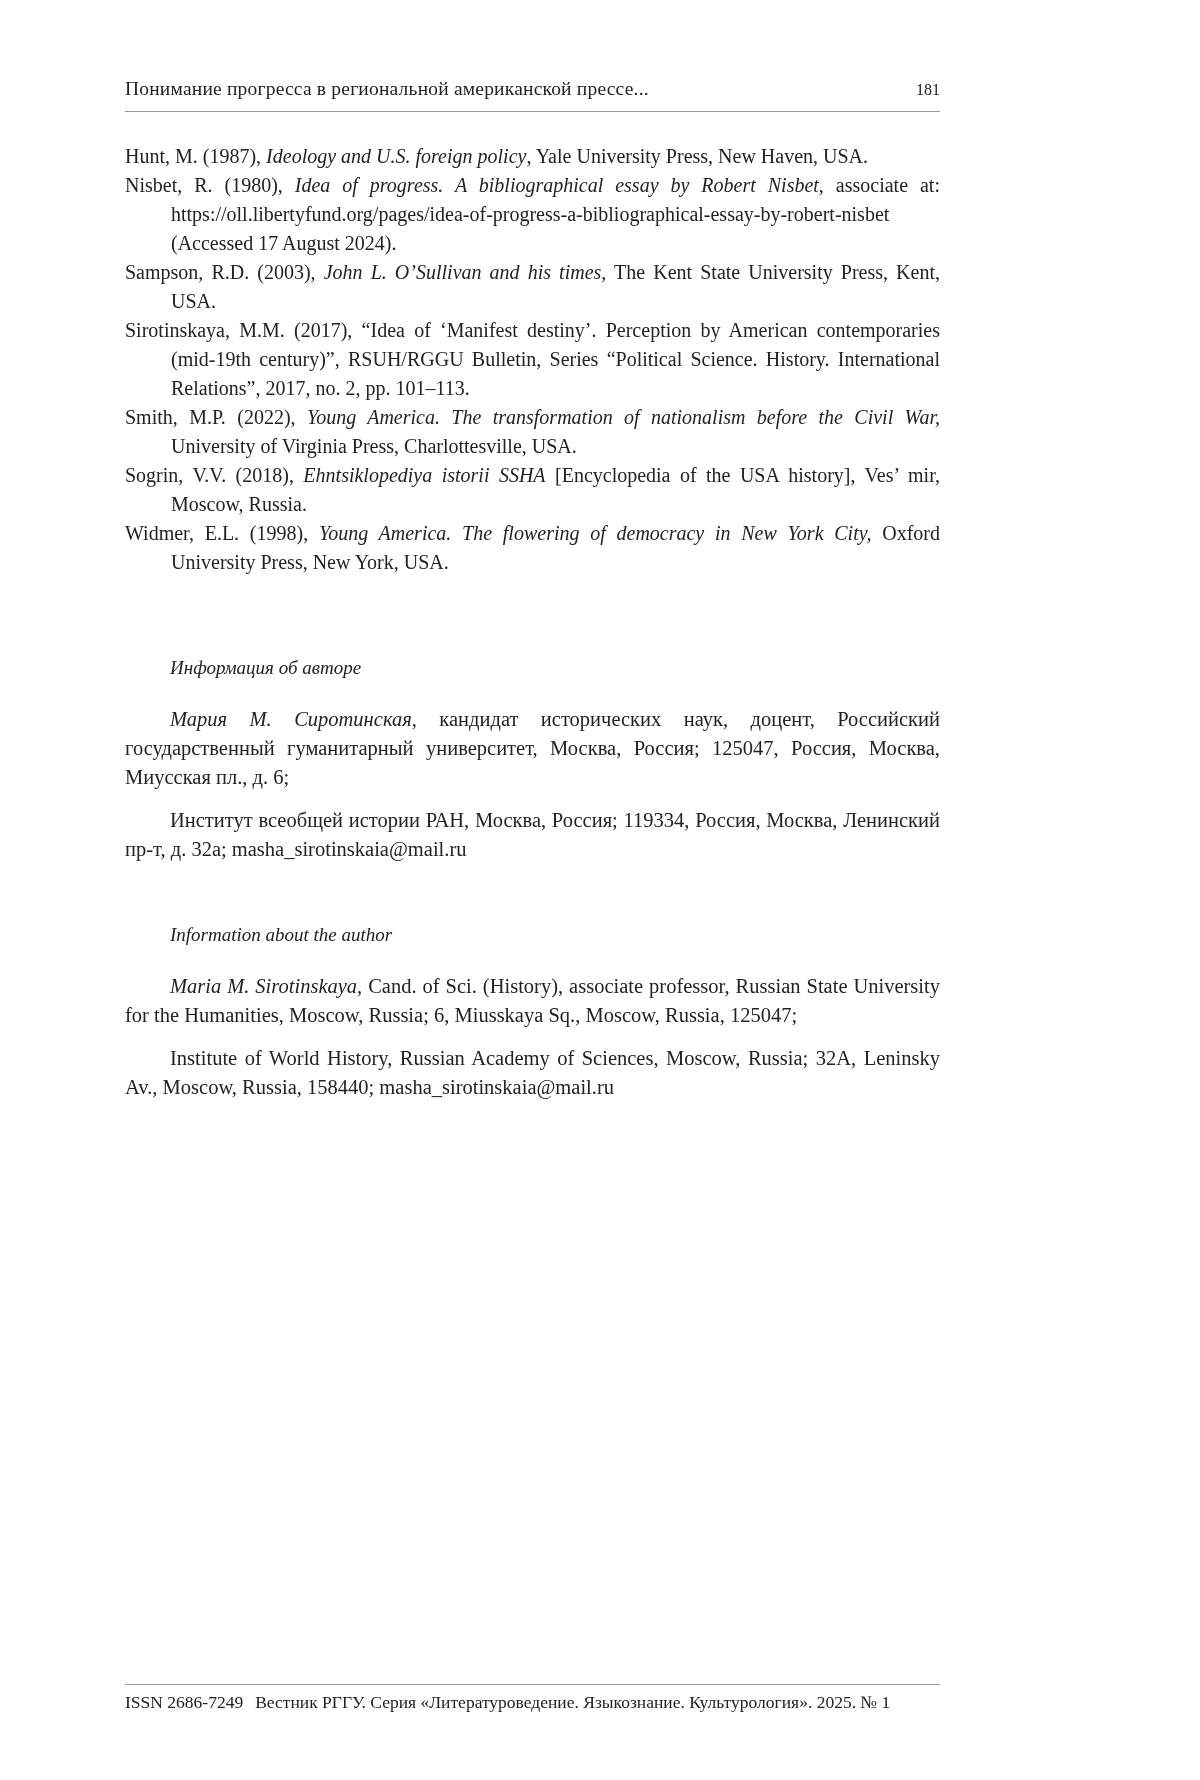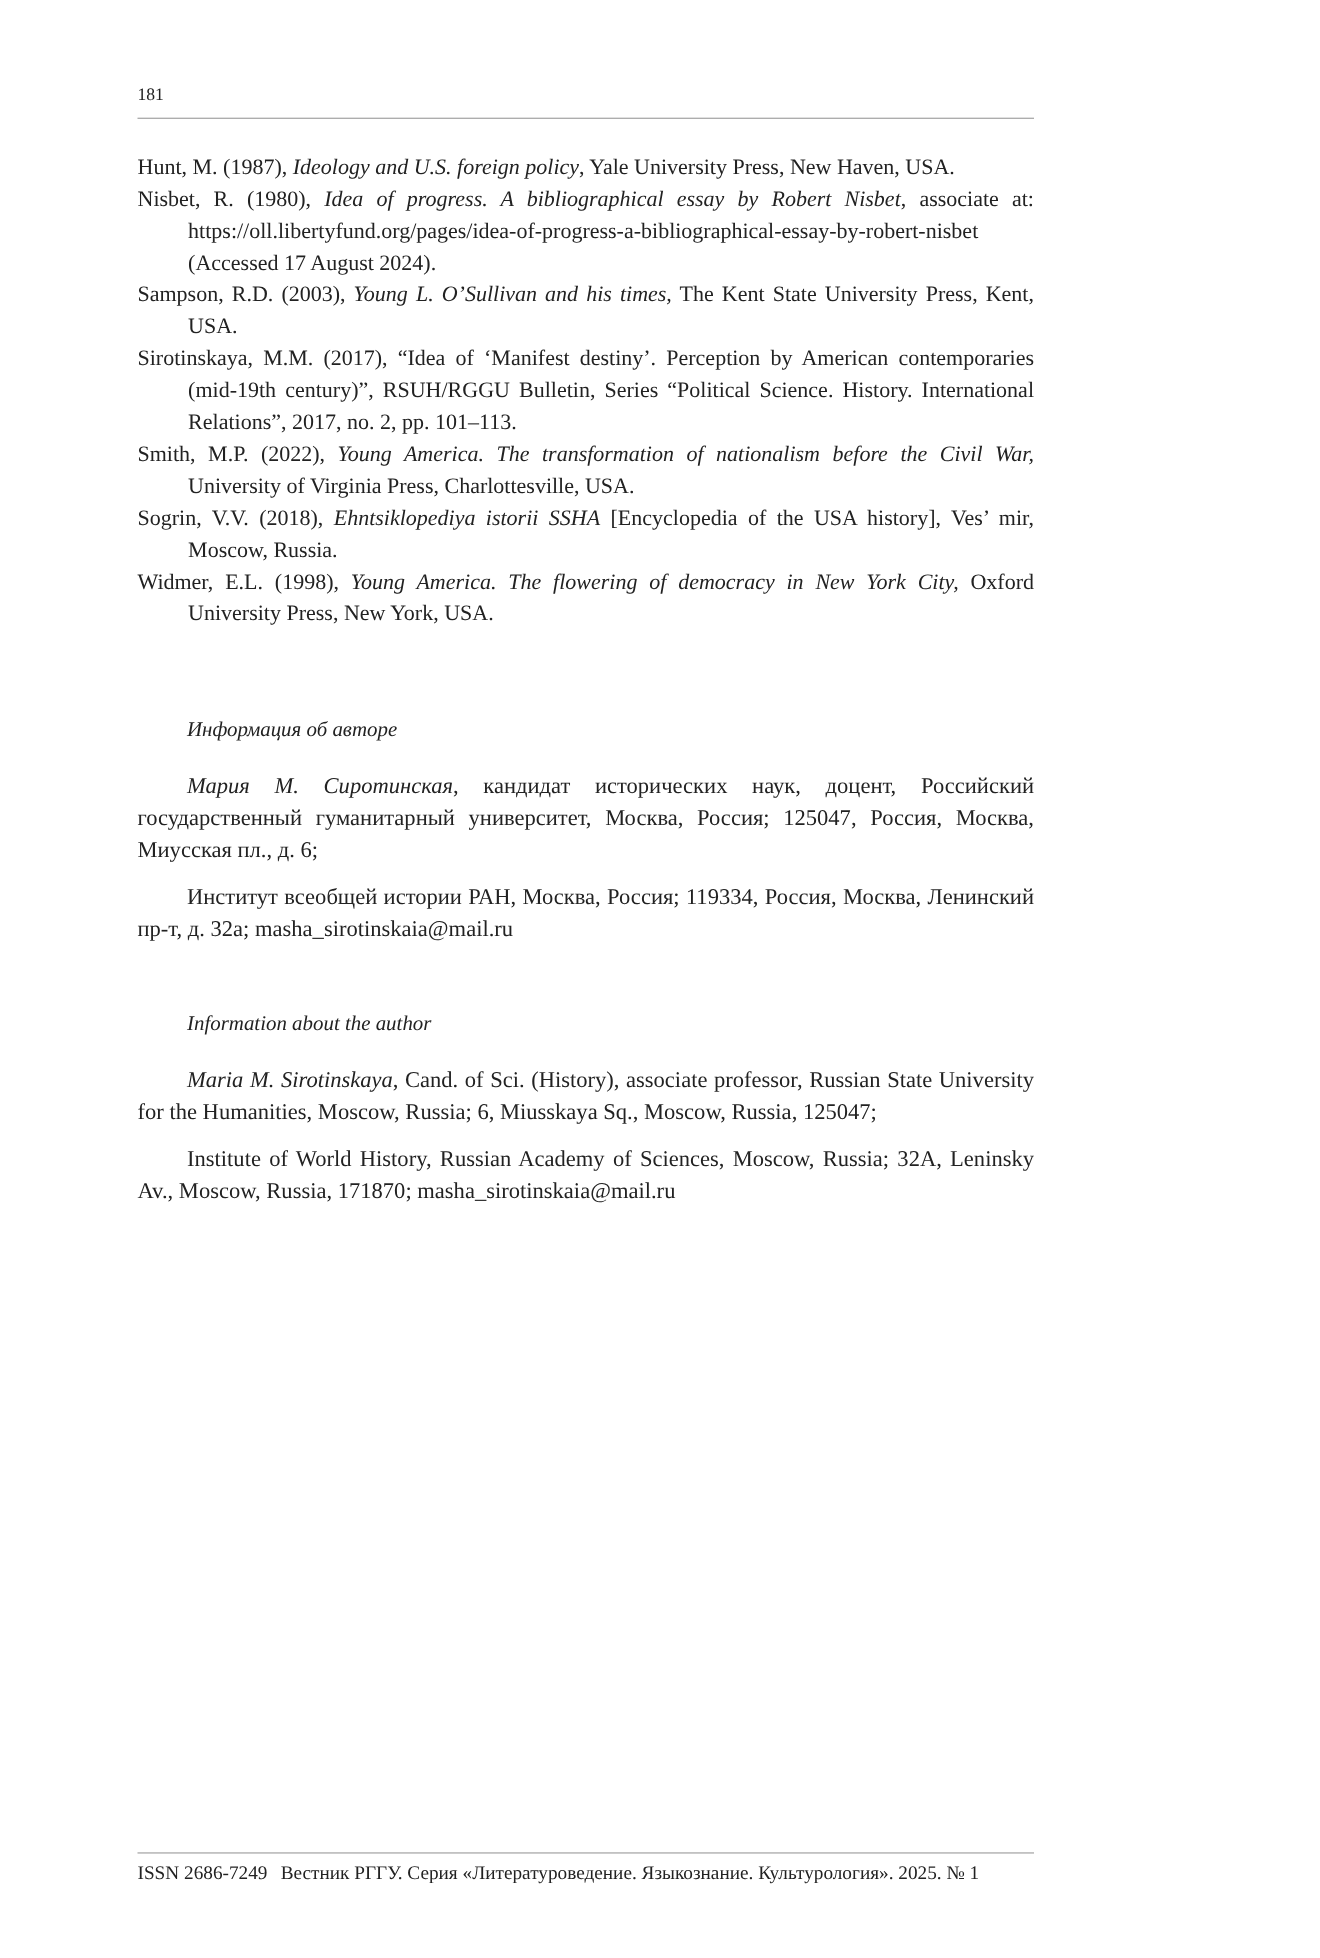--- a/index.html
+++ b/index.html
@@ -100,46 +100,47 @@
   .footer-issn {
     margin-right: 12px;
   }
 </style>
 </head>
 <body>
 
 <div class="page">
 
   <div class="page-header">
+    <span class="running-title">Понимание прогресса в региональной американской прессе...</span>
     <span class="page-number">181</span>
   </div>
   <div class="rule header-rule"></div>
 
   <div class="references">
       <p class="ref"><span>Hunt, M. (1987), </span><span class="it">Ideology and U.S. foreign policy</span><span>, Yale University Press, New Haven, USA.</span></p>
       <p class="ref"><span>Nisbet, R. (1980), </span><span class="it">Idea of progress. A bibliographical essay by Robert Nisbet</span><span>, associate at: </span><span>https://oll.libertyfund.org/pages/idea-of-progress-a-bibliographical-essay-by-robert-nisbet</span><span> (Accessed 17 August 2024).</span></p>
-      <p class="ref"><span>Sampson, R.D. (2003), </span><span class="it">Young L. O’Sullivan and his times,</span><span> The Kent State University Press, Kent, USA.</span></p>
+      <p class="ref"><span>Sampson, R.D. (2003), </span><span class="it">John L. O’Sullivan and his times,</span><span> The Kent State University Press, Kent, USA.</span></p>
       <p class="ref"><span>Sirotinskaya, M.M. (2017), “Idea of ‘Manifest destiny’. Perception by American contemporaries (mid-19th century)”, RSUH/RGGU Bulletin, Series “Political Science. History. International Relations”, 2017, no. 2, pp. 101–113.</span></p>
       <p class="ref"><span>Smith, M.P. (2022), </span><span class="it">Young America. The transformation of nationalism before the Civil War,</span><span> University of Virginia Press, Charlottesville, USA.</span></p>
       <p class="ref"><span>Sogrin, V.V. (2018), </span><span class="it">Ehntsiklopediya istorii SSHA</span><span> [Encyclopedia of the USA history], Ves’ mir, Moscow, Russia.</span></p>
       <p class="ref"><span>Widmer, E.L. (1998), </span><span class="it">Young America. The flowering of democracy in New York City,</span><span> Oxford University Press, New York, USA.</span></p>
     </div>
 
   <h2 class="section-heading heading-ru">Информация об авторе</h2>
 
   <div class="para-group">
       <p class="body-para"><span class="it">Мария М. Сиротинская</span><span>, кандидат исторических наук, доцент, Российский государственный гуманитарный университет, Москва, Россия; 125047, Россия, Москва, Миусская пл., д. 6;</span></p>
       <p class="body-para"><span>Институт всеобщей истории РАН, Москва, Россия; 119334, Россия, Москва, Ленинский пр-т, д. 32а; </span><span>masha_sirotinskaia@mail.ru</span></p>
     </div>
 
   <h2 class="section-heading heading-en">Information about the author</h2>
 
   <div class="para-group">
       <p class="body-para"><span class="it">Maria M. Sirotinskaya</span><span>, Cand. of Sci. (History), associate professor, Russian State University for the Humanities, Moscow, Russia; 6, Miusskaya Sq., Moscow, Russia, 125047;</span></p>
-      <p class="body-para"><span>Institute of World History, Russian Academy of Sciences, Moscow, Russia; 32A, Leninsky Av., Moscow, Russia, 171870; </span><span>masha_sirotinskaia@mail.ru</span></p>
+      <p class="body-para"><span>Institute of World History, Russian Academy of Sciences, Moscow, Russia; 32A, Leninsky Av., Moscow, Russia, 158440; </span><span>masha_sirotinskaia@mail.ru</span></p>
     </div>
 
 </div>
 
 <div class="page-footer">
   <div class="rule"></div>
   <div class="footer-text">
     <span class="footer-issn">ISSN 2686-7249</span><span>Вестник РГГУ. Серия «Литературоведение. Языкознание. Культурология». 2025. № 1</span>
   </div>
 </div>

